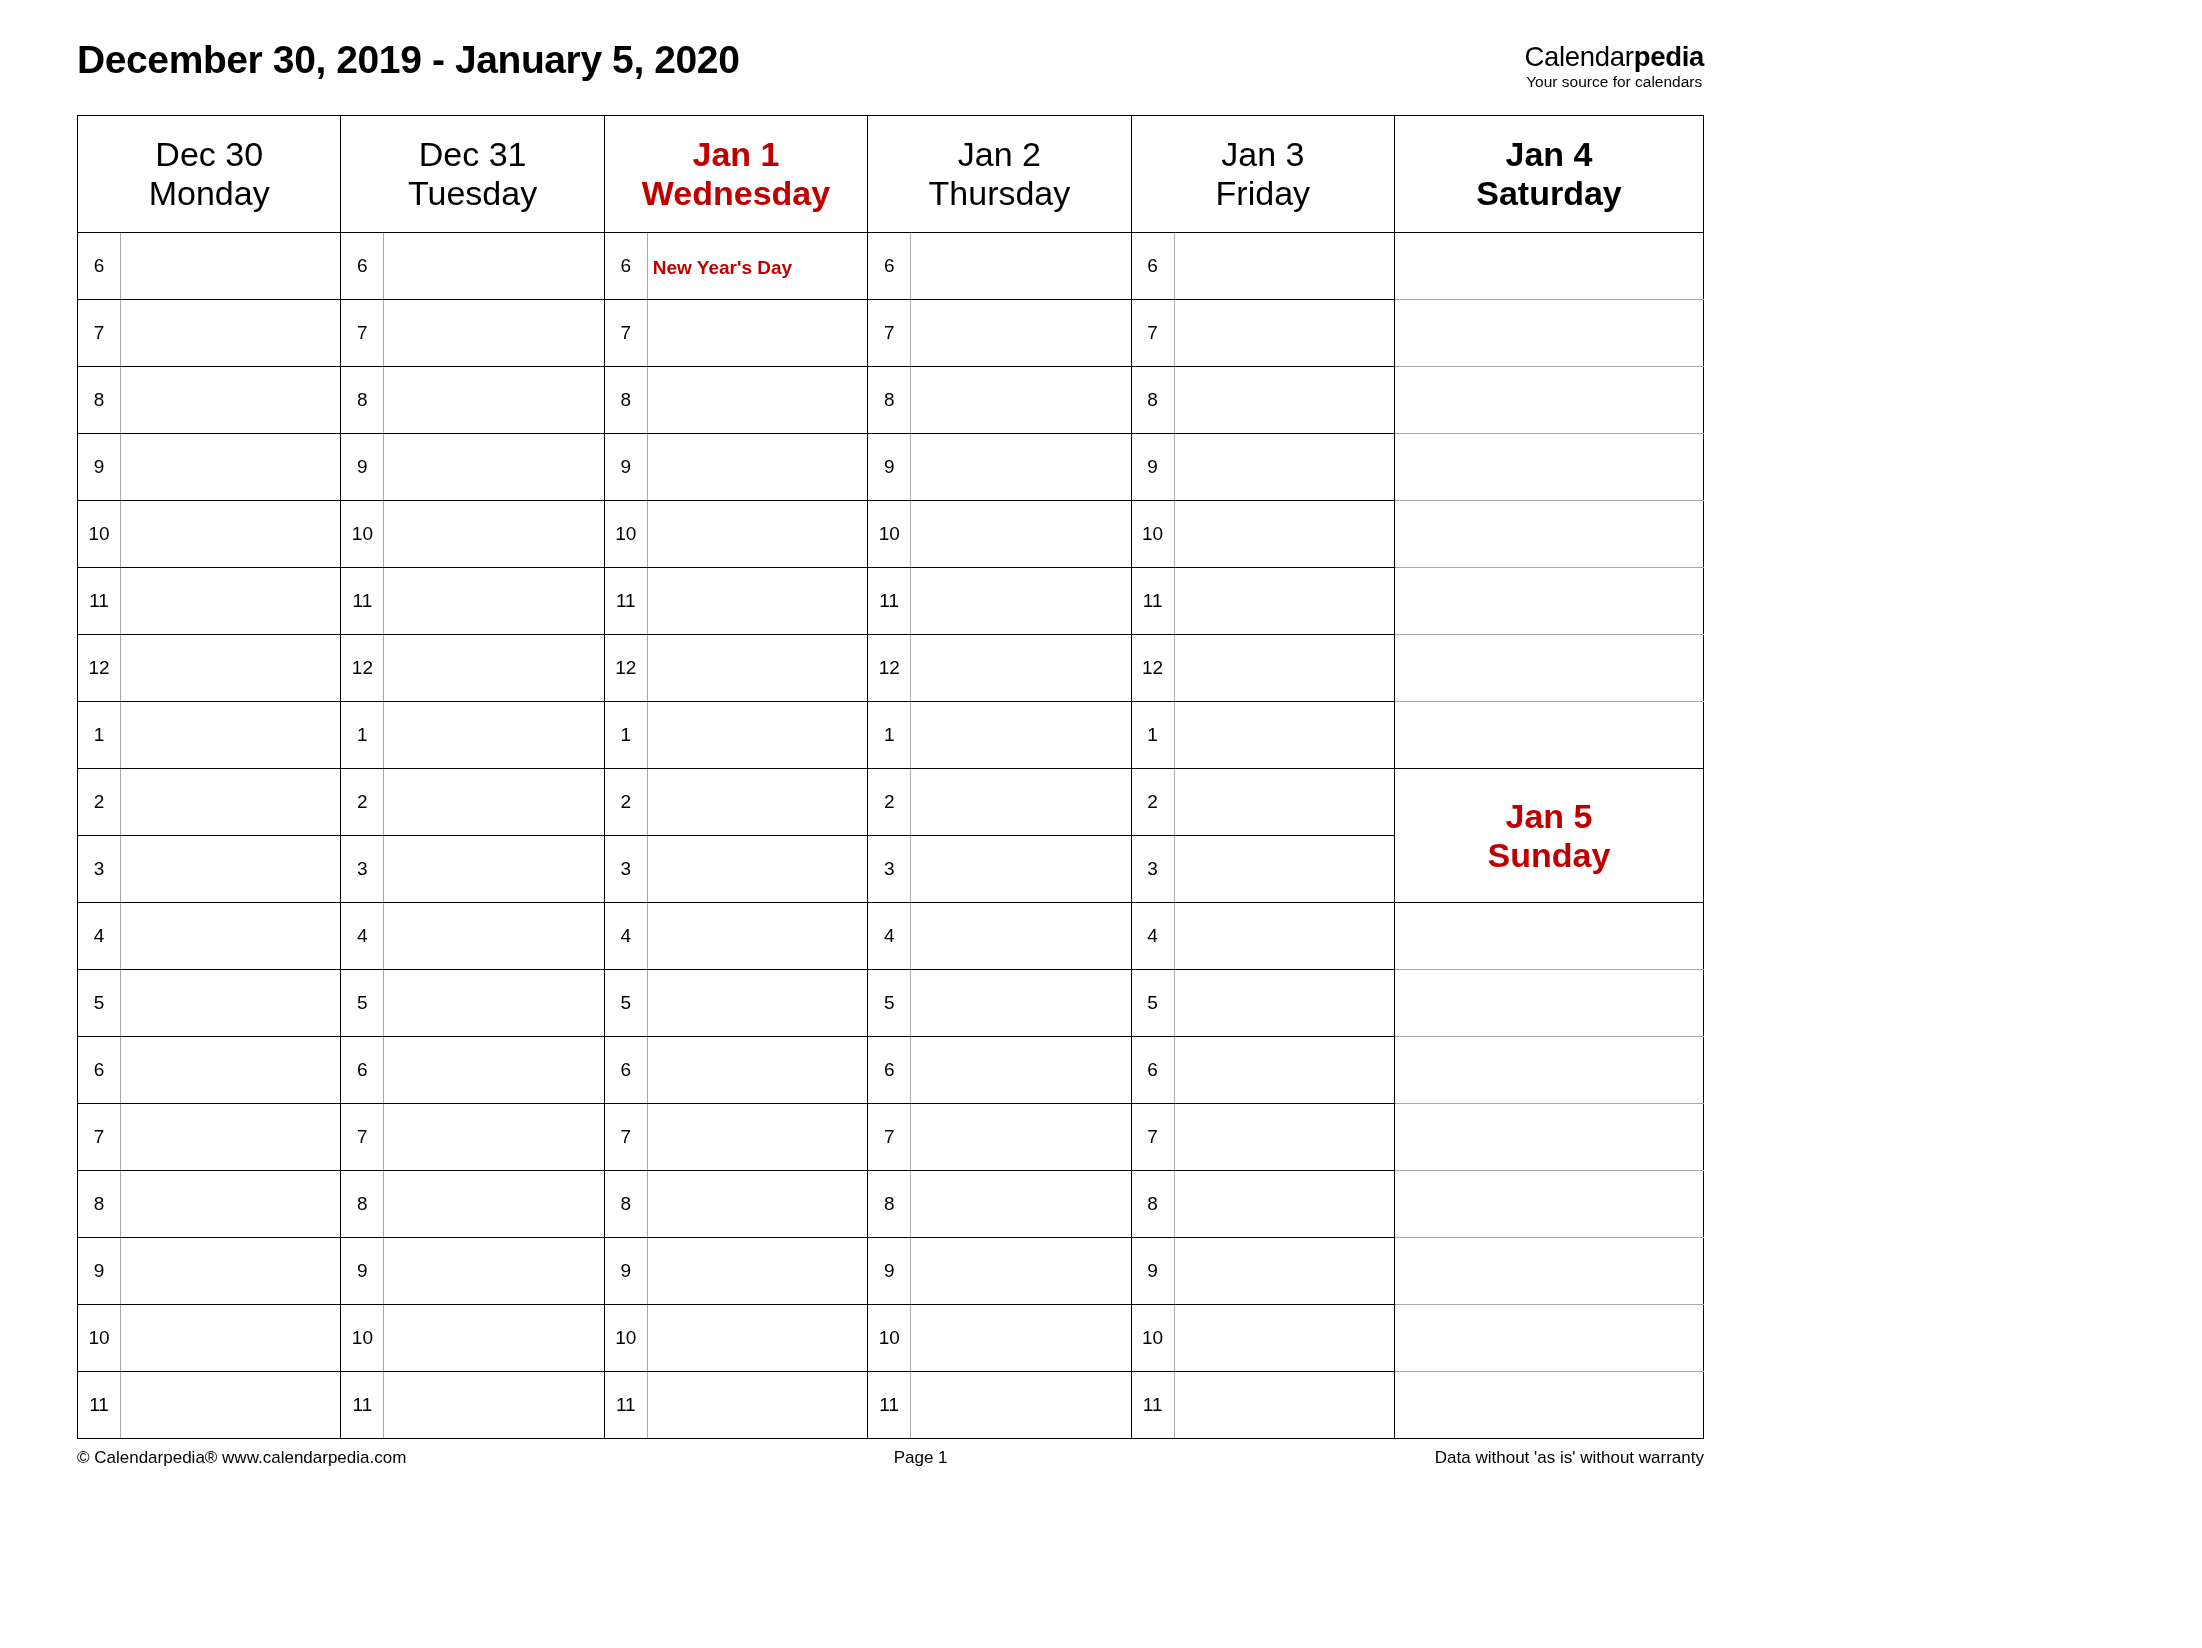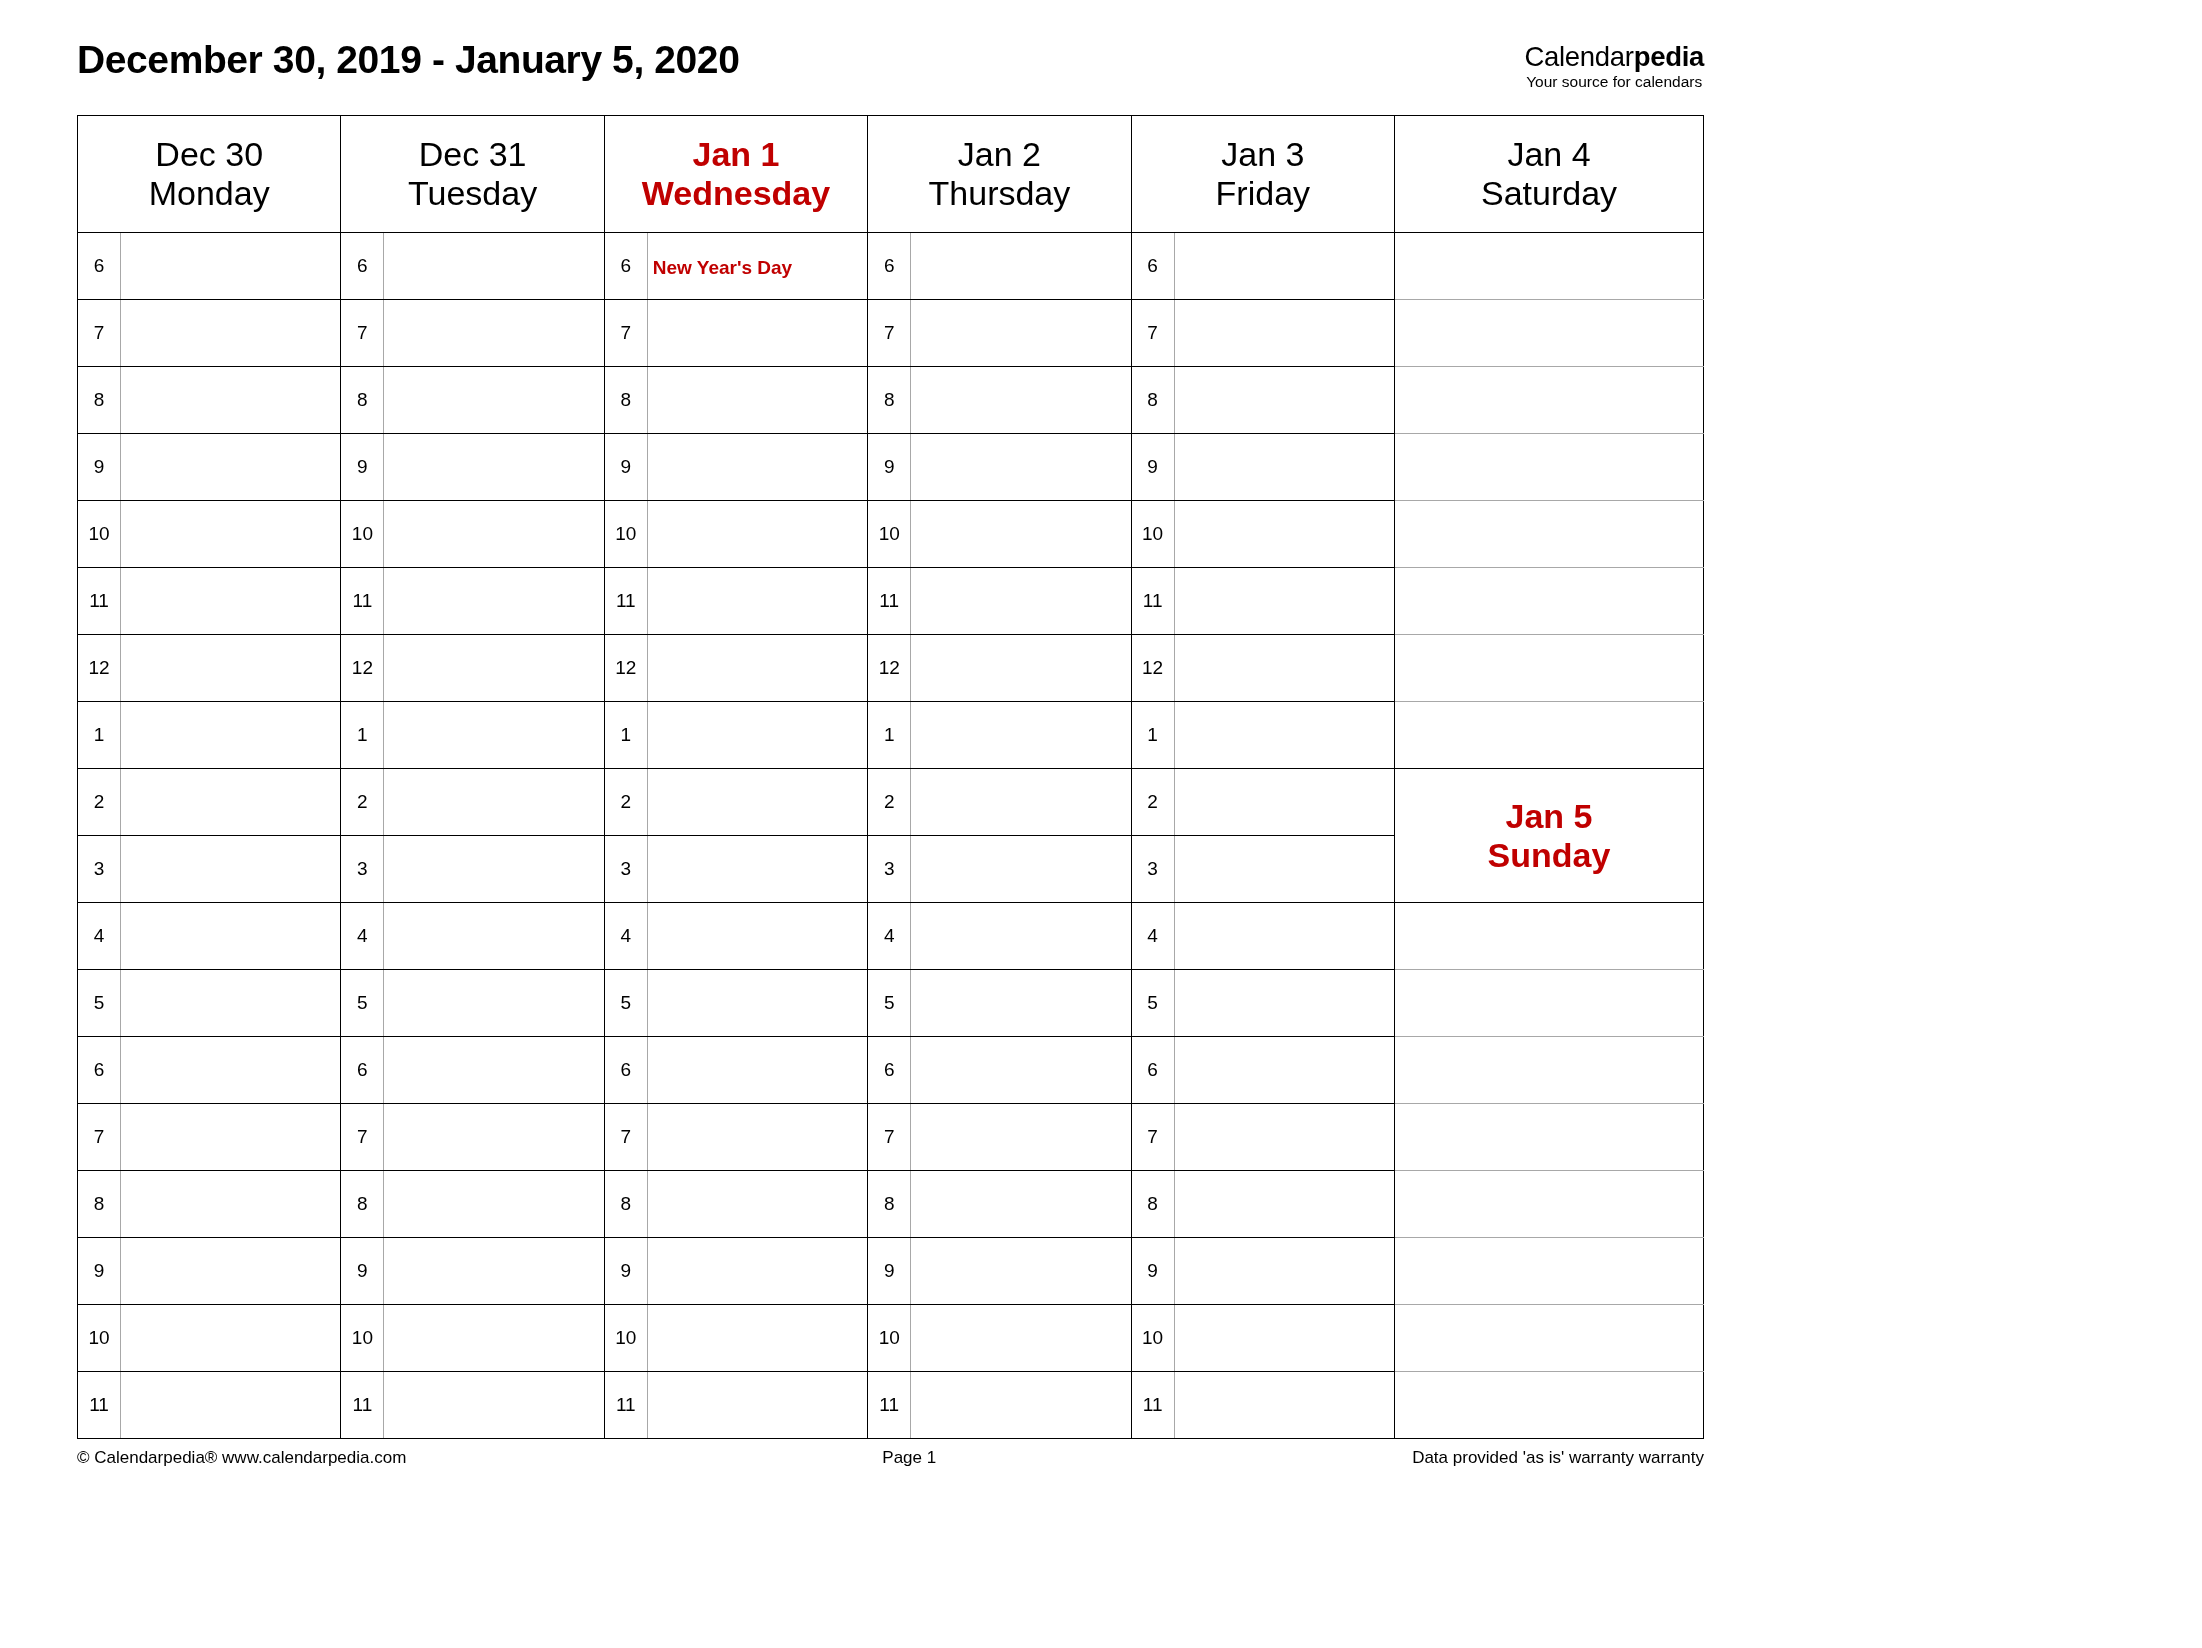--- a/index.html
+++ b/index.html
@@ -64,21 +64,21 @@
   }
   th.dayhead .date {
     font-size: 34px;
     line-height: 1.15;
   }
   th.dayhead .dow {
     font-size: 34px;
     line-height: 1.15;
   }
   th.dayhead.weekend .date,
-  th.dayhead.weekend .dow { font-weight: normal; }
+  th.dayhead.weekend .dow { font-weight: bold; }
   th.dayhead.holiday .date,
   th.dayhead.holiday .dow { color: #c00000; font-weight: bold; }
   
   td.hourcell {
     height: 67px;
     border-top: 0.9px solid #a8a8a8;
     border-bottom: 0.9px solid #a8a8a8;
     border-left: 1.7px solid #000;
     border-right: 1.7px solid #000;
     position: relative;
@@ -535,17 +535,17 @@
             <div class="hourbox">11</div>
           </td>
           <td class="weekendcell sun-bottom"></td>
         </tr>
       </tbody>
   </table>
 
   <div class="footer">
     <div>© Calendarpedia®   www.calendarpedia.com</div>
     <div class="center">Page 1</div>
-    <div>Data provided 'as is' warranty warranty</div>
+    <div>Data without 'as is' without warranty</div>
   </div>
 
 </div>
 
 
 </body></html>

